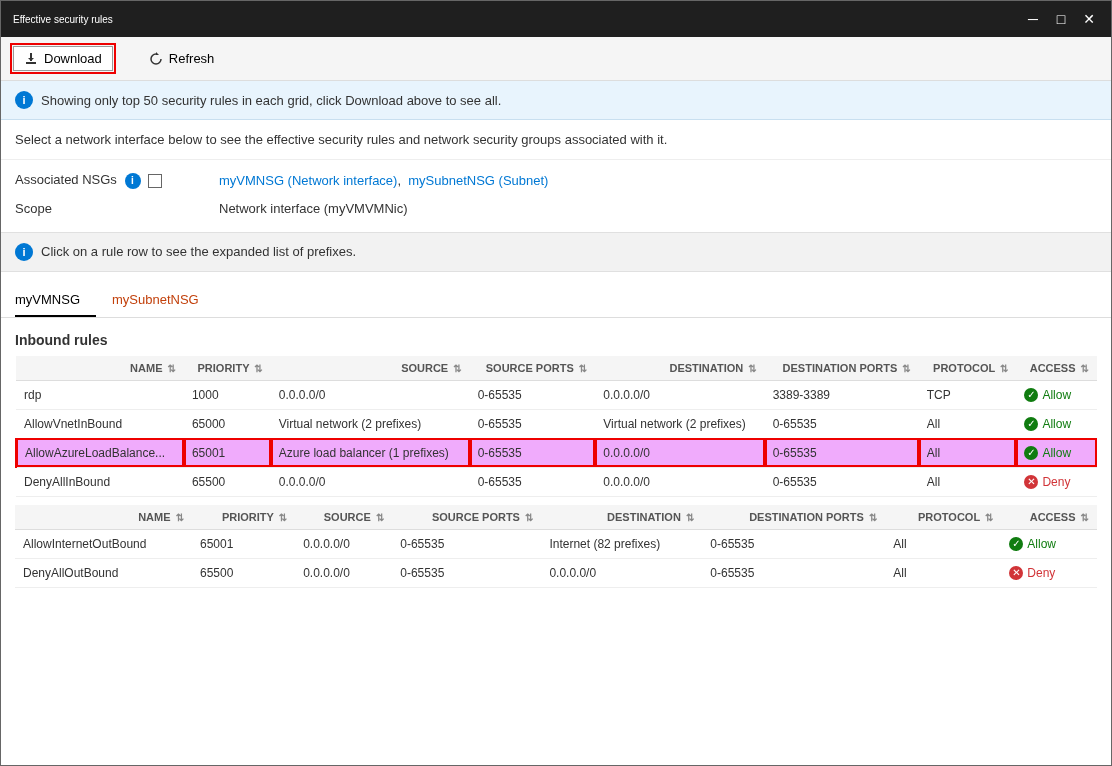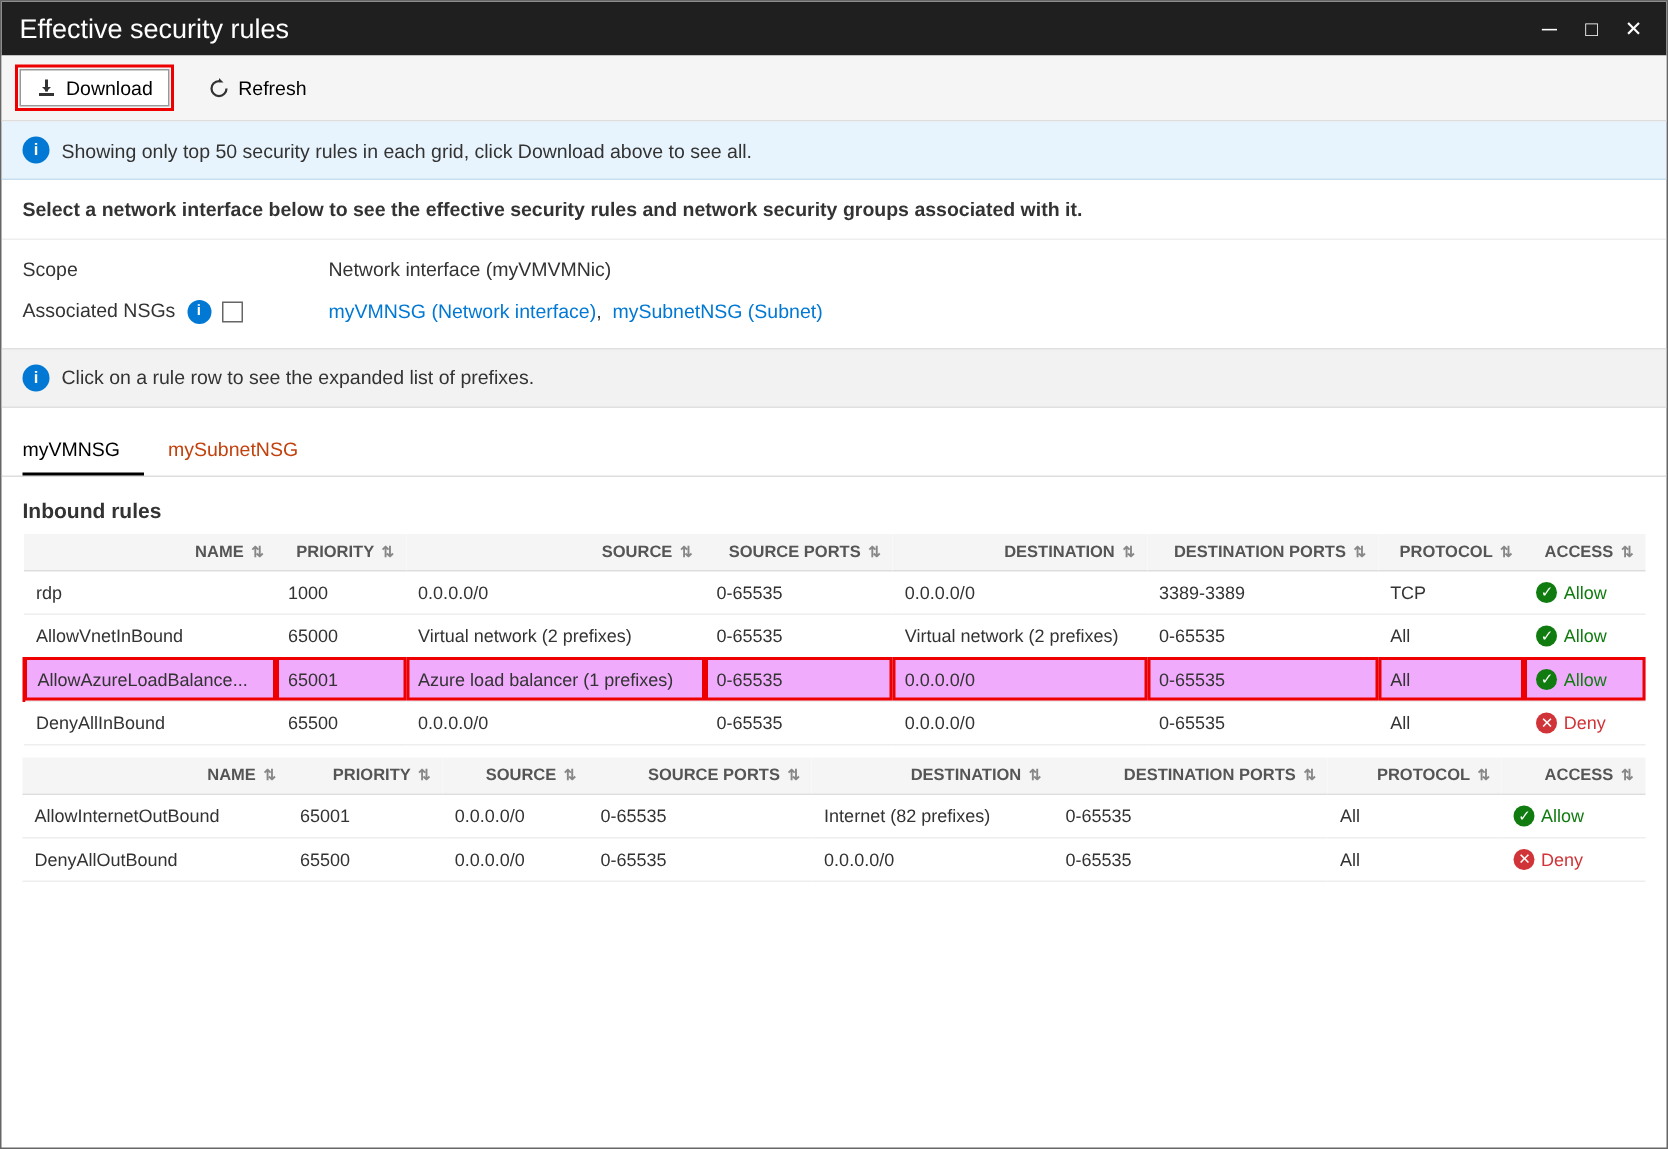--- a/index.html
+++ b/index.html
@@ -20,21 +20,21 @@
     .title-bar {
       background: #1f1f1f;
       color: #fff;
       padding: 8px 12px;
       display: flex;
       align-items: center;
       justify-content: space-between;
       height: 36px;
     }
     .title-bar-title {
-      font-size: 18px;
+      font-size: 10px;
       font-weight: 400;
     }
     .title-bar-controls {
       display: flex;
       gap: 8px;
     }
     .title-bar-btn {
       width: 20px;
       height: 20px;
       display: flex;
@@ -43,21 +43,21 @@
       cursor: pointer;
       color: #fff;
       font-size: 14px;
     }
     .toolbar {
       background: #f5f5f5;
       border-bottom: 1px solid #ddd;
       padding: 8px 12px;
       display: flex;
       align-items: center;
-      gap: 16px;
+      gap: 26px;
       height: 44px;
     }
     .toolbar-btn {
       display: flex;
       align-items: center;
       gap: 6px;
       padding: 4px 10px;
       border: 1px solid #999;
       background: #fff;
       cursor: pointer;
@@ -100,21 +100,20 @@
       justify-content: center;
       font-size: 11px;
       font-weight: bold;
       flex-shrink: 0;
     }
     .description-section {
       padding: 12px 14px;
       color: #333;
       font-size: 13px;
       border-bottom: 1px solid #eee;
-      font-weight: bold;
     }
     .meta-section {
       padding: 12px 14px;
       display: flex;
       flex-direction: column;
       gap: 12px;
     }
     .meta-row {
       display: flex;
       align-items: center;
@@ -312,33 +311,33 @@
       <div class="info-icon">i</div>
       <span>Showing only top 50 security rules in each grid, click Download above to see all.</span>
     </div>
 
     <div class="description-section">
       <span>Select a network interface below to see the effective security rules and network security groups associated with it.</span>
     </div>
 
     <div class="meta-section">
       <div class="meta-row">
-        <span class="meta-label">Scope</span>
-        <span class="meta-value">Network interface (myVMVMNic)</span>
-      </div>
-      <div class="meta-row">
         <span class="meta-label">
           Associated NSGs
           <span class="info-icon-sm">i</span>
           <span class="camera-icon-sm"></span>
         </span>
         <span class="meta-value">
           <a class="meta-link">myVMNSG (Network interface)</a>,&nbsp;
           <a class="meta-link">mySubnetNSG (Subnet)</a>
         </span>
+      </div>
+      <div class="meta-row">
+        <span class="meta-label">Scope</span>
+        <span class="meta-value">Network interface (myVMVMNic)</span>
       </div>
     </div>
 
     <div class="info-row-gray">
       <div class="info-icon">i</div>
       <span>Click on a rule row to see the expanded list of prefixes.</span>
     </div>
 
     <div class="tabs">
       <div class="tab active">

